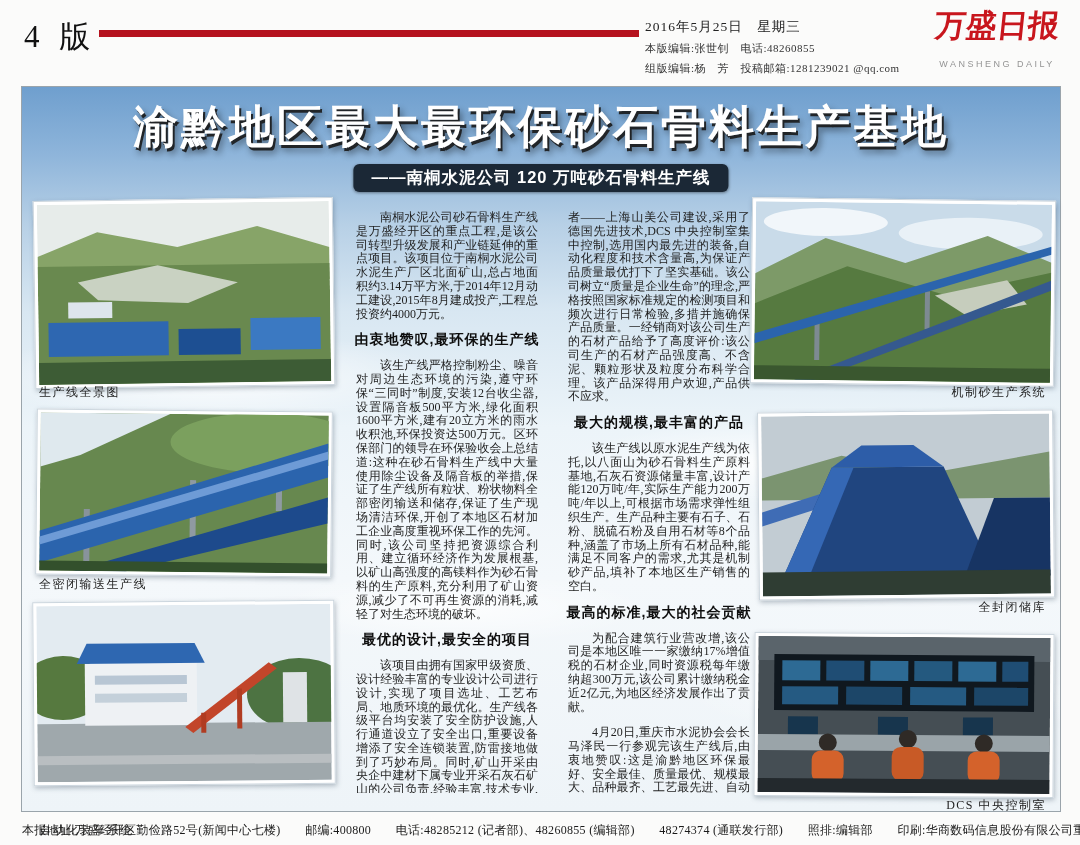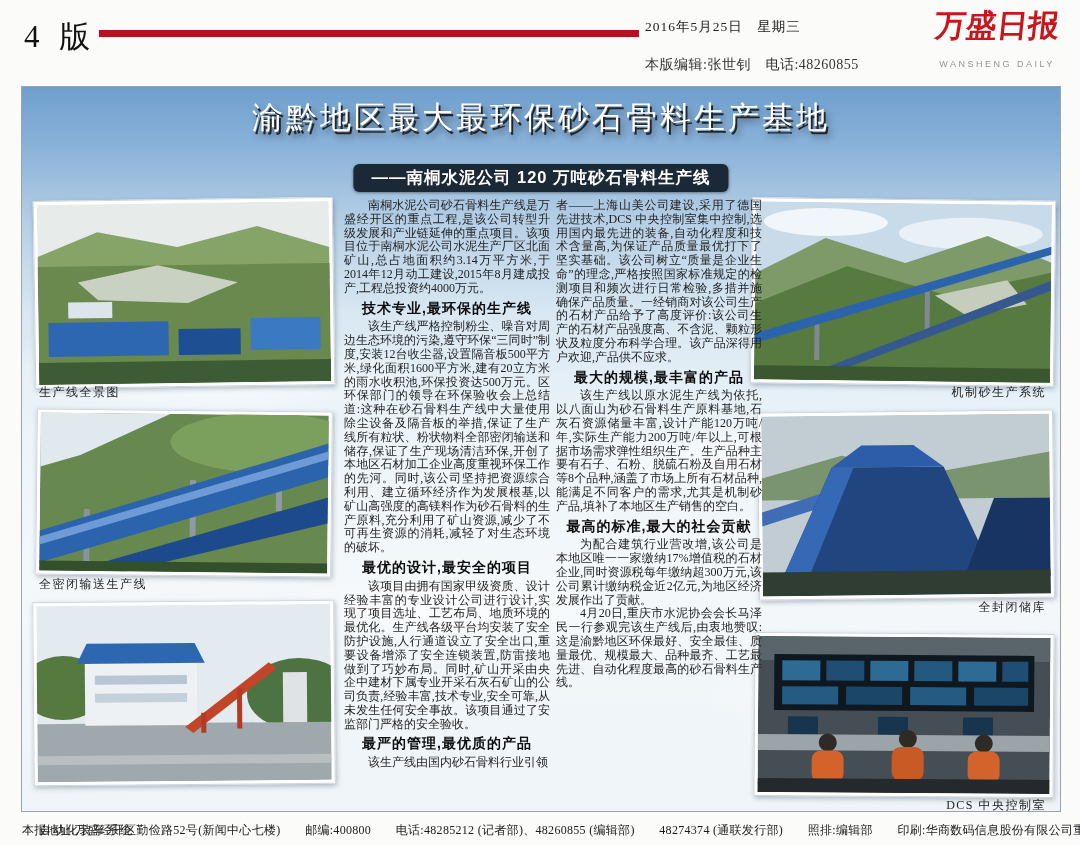--- a/index.html
+++ b/index.html
@@ -4,72 +4,73 @@
 <style>
   html,body{margin:0;padding:0;background:#fdfdfc;}
   #page{position:relative;width:1080px;height:845px;background:#fbfbfa;overflow:hidden;
         font-family:"Liberation Serif",serif;color:#1f1f1f;}
 
   
   .page-num{position:absolute;left:24px;top:16px;font-size:31px;color:#111;letter-spacing:6px;}
   .red-rule{position:absolute;left:99px;top:30px;width:540px;height:7px;background:#b5121e;}
   .date-block{position:absolute;left:645px;top:18px;width:300px;}
   .date-line{font-size:13.5px;color:#222;letter-spacing:1px;}
-  .editor-line{font-size:14px;color:#333;margin-top:20px;letter-spacing:.5px;}
+  .editor-line{font-size:11px;color:#333;margin-top:5px;letter-spacing:.5px;}
   .masthead{position:absolute;left:933px;top:8px;width:128px;text-align:center;}
   .mast-name{font-size:31px;font-weight:bold;color:#c8161d;line-height:1.15;
              font-family:"Liberation Serif",serif;transform:skewX(-6deg);display:inline-block;}
   .mast-en{font-size:9px;color:#949494;letter-spacing:2.5px;margin-top:15px;font-family:"Liberation Sans",sans-serif;}
 
   
   .artbox{position:absolute;left:21px;top:86px;width:1038px;height:724px;border:1px solid #9aa4ab;
     background:
       radial-gradient(32% 9% at 18% 40%, rgba(255,255,255,.9), rgba(255,255,255,0) 70%),
       radial-gradient(28% 8% at 72% 52%, rgba(255,255,255,.85), rgba(255,255,255,0) 70%),
       radial-gradient(26% 7% at 42% 72%, rgba(255,255,255,.8), rgba(255,255,255,0) 70%),
       radial-gradient(30% 8% at 85% 84%, rgba(255,255,255,.7), rgba(255,255,255,0) 70%),
       linear-gradient(180deg,#6f9fce 0%,#8db4da 9%,#b7d0e6 19%,#d8e7f2 31%,#ecf4f9 47%,#f4f8fb 68%,#eef4f8 100%);}
   .headline{position:absolute;left:0;right:0;top:10px;text-align:center;
-    font-family:"Liberation Sans",sans-serif;font-weight:normal;font-size:31px;letter-spacing:3px;color:#fff;
+    font-family:"Liberation Sans",sans-serif;font-weight:bold;font-size:45px;letter-spacing:3px;color:#fff;
     text-shadow:2px 3px 0 rgba(25,25,25,.9),4px 6px 7px rgba(0,0,0,.45);}
   .subbar{position:absolute;top:77px;left:50%;transform:translateX(-50%);
     background:#1b2836;color:#fff;font-family:"Liberation Sans",sans-serif;font-weight:bold;
     font-size:16.5px;letter-spacing:1px;padding:3px 18px;white-space:nowrap;
     box-shadow:0 1px 3px rgba(0,0,0,.4);border-radius:6px;}
 
   
   .photo{position:absolute;background:#fff;padding:3px;border:1px solid #ccd6de;
          box-shadow:1px 2px 5px rgba(50,70,90,.35);}
   .photo svg{display:block;}
   .cap{position:absolute;font-size:12px;color:#222;letter-spacing:1.5px;}
   .cap.r{text-align:right;}
 
   
   .col{position:absolute;top:112px;width:206px;height:594px;overflow:hidden;
        font-size:12px;line-height:13.8px;text-align:justify;color:#1e1e1e;}
   .col-1{left:322px;} .col-2{left:534px;}
-  .para{margin:0;text-indent:2em;}
+  .para{margin:12px;text-indent:2em;}
   .para.cont{text-indent:0;}
   .subhead{margin:6px 0 5px;text-align:center;font-family:"Liberation Sans",sans-serif;
            font-weight:bold;font-size:14px;color:#0e0e0e;letter-spacing:1px;}
 
   
   .footer-line{position:absolute;left:22px;top:822px;width:1036px;font-size:12px;color:#1a1a1a;
                white-space:nowrap;letter-spacing:.3px;}
 </style>
 </head>
 <body>
 
 <div id="page">
 
   <div class="page-num">4 版</div>
   <div class="red-rule"></div>
   <div class="date-block">
     <div class="date-line">2016年5月25日　星期三</div>
     <div class="editor-line">本版编辑:张世钊　电话:48260855</div>
+    <div class="editor-line">组版编辑:杨　芳　投稿邮箱:1281239021 @qq.com</div>
   </div>
   <div class="masthead">
     <div><span class="mast-name">万盛日报</span></div>
     <div class="mast-en">WANSHENG DAILY</div>
   </div>
 
   <div class="artbox">
 
     <div class="headline">渝黔地区最大最环保砂石骨料生产基地</div>
     <div class="subbar">——南桐水泥公司 120 万吨砂石骨料生产线</div>
@@ -180,21 +181,21 @@
         <rect x="134" y="110" width="32" height="34" rx="9" fill="#c85a26"></rect>
         <circle cx="226" cy="106" r="9" fill="#2f2a26"></circle>
         <rect x="210" y="114" width="32" height="32" rx="9" fill="#d4622b"></rect>
         <rect y="142" width="292" height="14" fill="#23292d"></rect>
       </svg>
     </div>
     <div class="cap r" style="right:14px;top:710px;">DCS 中央控制室</div>
 
     <div class="col col-1">
       <p class="para">南桐水泥公司砂石骨料生产线是万盛经开区的重点工程,是该公司转型升级发展和产业链延伸的重点项目。该项目位于南桐水泥公司水泥生产厂区北面矿山,总占地面积约3.14万平方米,于2014年12月动工建设,2015年8月建成投产,工程总投资约4000万元。</p>
-      <h3 class="subhead">技术专业,最环保的生产线</h3>
+      <h3 class="subhead">由衷地赞叹,最环保的生产线</h3>
       <p class="para">该生产线严格控制粉尘、噪音对周边生态环境的污染,遵守环保“三同时”制度,安装12台收尘器,设置隔音板500平方米,绿化面积1600平方米,建有20立方米的雨水收积池,环保投资达500万元。区环保部门的领导在环保验收会上总结道:这种在砂石骨料生产线中大量使用除尘设备及隔音板的举措,保证了生产线所有粒状、粉状物料全部密闭输送和储存,保证了生产现场清洁环保,开创了本地区石材加工企业高度重视环保工作的先河。同时,该公司坚持把资源综合利用、建立循环经济作为发展根基,以矿山高强度的高镁料作为砂石骨料的生产原料,充分利用了矿山资源,减少了不可再生资源的消耗,减轻了对生态环境的破坏。</p>
       <h3 class="subhead">最优的设计,最安全的项目</h3>
       <p class="para">该项目由拥有国家甲级资质、设计经验丰富的专业设计公司进行设计,实现了项目选址、工艺布局、地质环境的最优化。生产线各级平台均安装了安全防护设施,人行通道设立了安全出口,重要设备增添了安全连锁装置,防雷接地做到了巧妙布局。同时,矿山开采由央企中建材下属专业开采石灰石矿山的公司负责,经验丰富,技术专业,安全可靠,从未发生任何安全事故。该项目通过了安监部门严格的安全验收。</p>
       <h3 class="subhead">最严的管理,最优质的产品</h3>
       <p class="para">该生产线由国内砂石骨料行业引领</p>
     </div>
 
     <div class="col col-2">
       <p class="para cont">者——上海山美公司建设,采用了德国先进技术,DCS 中央控制室集中控制,选用国内最先进的装备,自动化程度和技术含量高,为保证产品质量最优打下了坚实基础。该公司树立“质量是企业生命”的理念,严格按照国家标准规定的检测项目和频次进行日常检验,多措并施确保产品质量。一经销商对该公司生产的石材产品给予了高度评价:该公司生产的石材产品强度高、不含泥、颗粒形状及粒度分布科学合理。该产品深得用户欢迎,产品供不应求。</p>
       <h3 class="subhead">最大的规模,最丰富的产品</h3>

